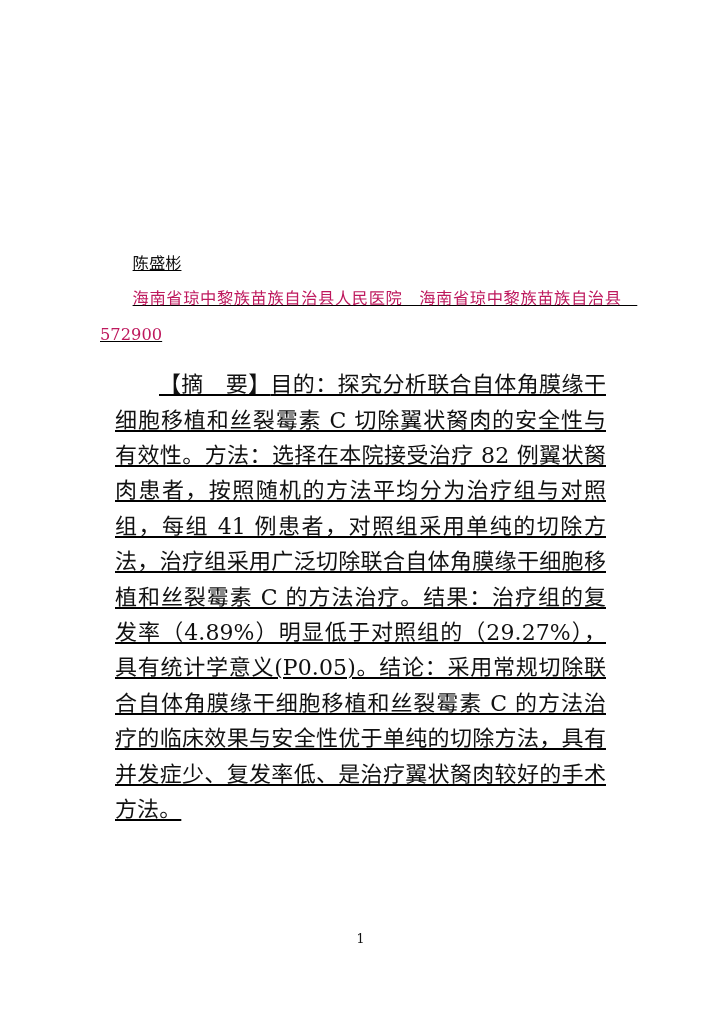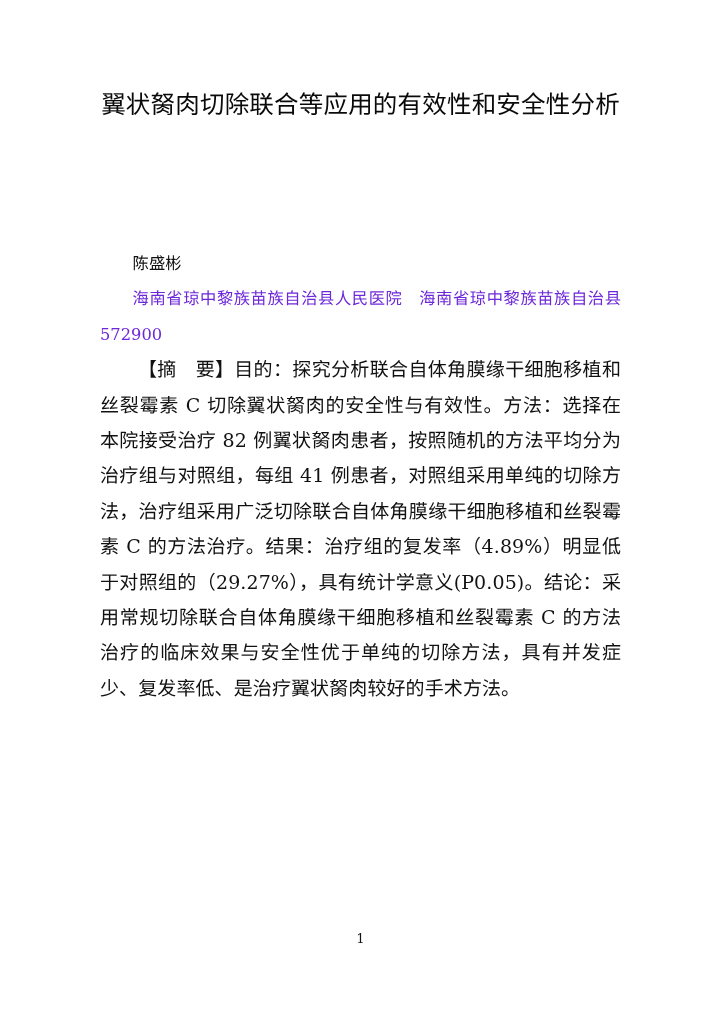--- a/index.html
+++ b/index.html
@@ -34,29 +34,30 @@
     font-weight: 400;
     color: #0a0a0a;
   }
 
   
   .body-col {
     position: absolute;
     left: 100px;
     top: 246px;
     width: 521px;
+    text-decoration: underline;
   }
 
   .para {
-    font-size: 19px;
+    font-size: 22px;
     line-height: 35.4px;
     text-align: justify;
     text-justify: inter-ideograph;
     color: #111111;
-    margin: 0;
+    margin: 15px;
     letter-spacing: 0.1px;
   }
 
   .para.indent {
     text-indent: 2em;
   }
 
   
   .author-line {
     font-size: 16.3px;
@@ -66,21 +67,21 @@
     margin: 0;
   }
 
   
   .affil-line {
     font-size: 16.3px;
     line-height: 35.4px;
     text-indent: 2em;
     text-align: justify;
     text-justify: inter-ideograph;
-    color: #6d28d9;
+    color: #be185d;
     margin: 0;
   }
 
   .abstract-tag {
     letter-spacing: 0px;
   }
 
   .kw-label {
     margin-right: 1em;
   }
@@ -96,21 +97,20 @@
     line-height: 16px;
     color: #111111;
     font-family: "DejaVu Serif", "Liberation Serif", serif;
   }
 </style>
 </head>
 <body>
 
 <div class="page">
 
-  <div class="doc-title">翼状胬肉切除联合等应用的有效性和安全性分析</div>
 
   <div class="body-col">
 
     <p class="author-line">陈盛彬</p>
 
     <p class="affil-line">海南省琼中黎族苗族自治县人民医院　海南省琼中黎族苗族自治县　572900</p>
 
     <p class="para indent"><span class="abstract-tag">【摘　要】</span><span>目的：探究分析联合自体角膜缘干细胞移植和丝裂霉素 C 切除翼状胬肉的安全性与有效性。方法：选择在本院接受治疗 82 例翼状胬肉患者，按照随机的方法平均分为治疗组与对照组，每组 41 例患者，对照组采用单纯的切除方法，治疗组采用广泛切除联合自体角膜缘干细胞移植和丝裂霉素 C 的方法治疗。结果：治疗组的复发率（4.89%）明显低于对照组的（29.27%），具有统计学意义(P0.05)。结论：采用常规切除联合自体角膜缘干细胞移植和丝裂霉素 C 的方法治疗的临床效果与安全性优于单纯的切除方法，具有并发症少、复发率低、是治疗翼状胬肉较好的手术方法。</span></p>
 
 

